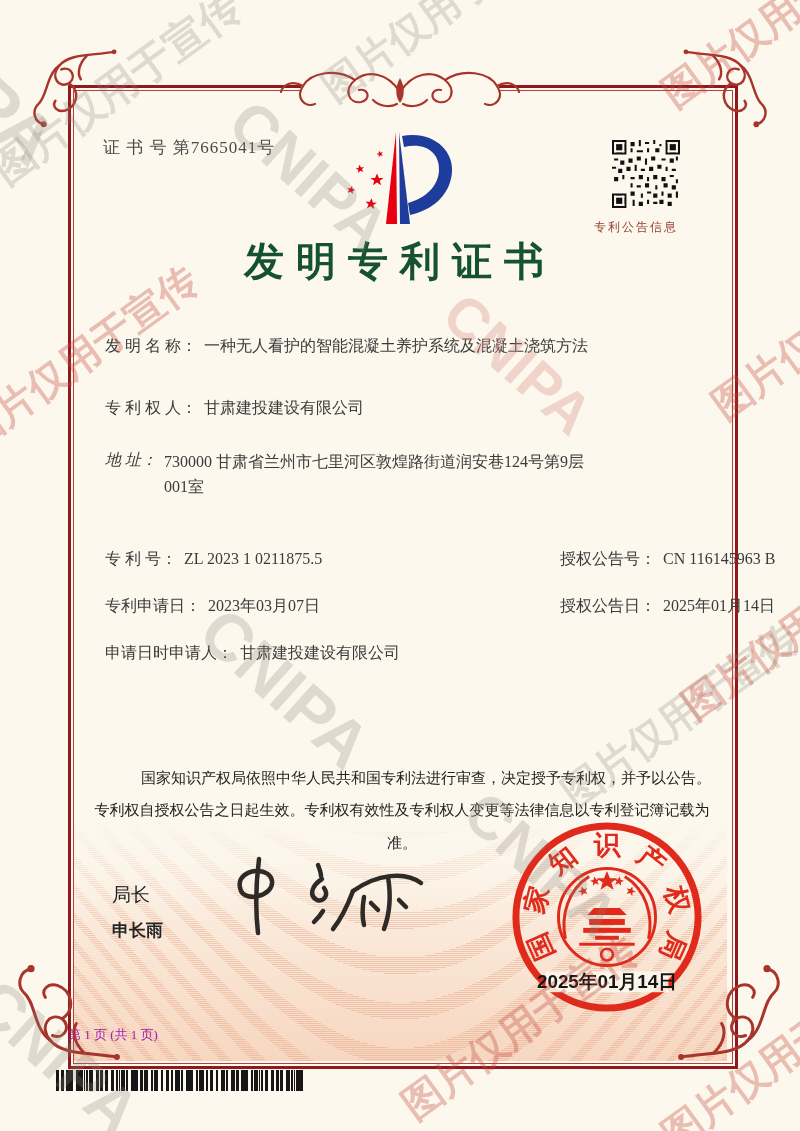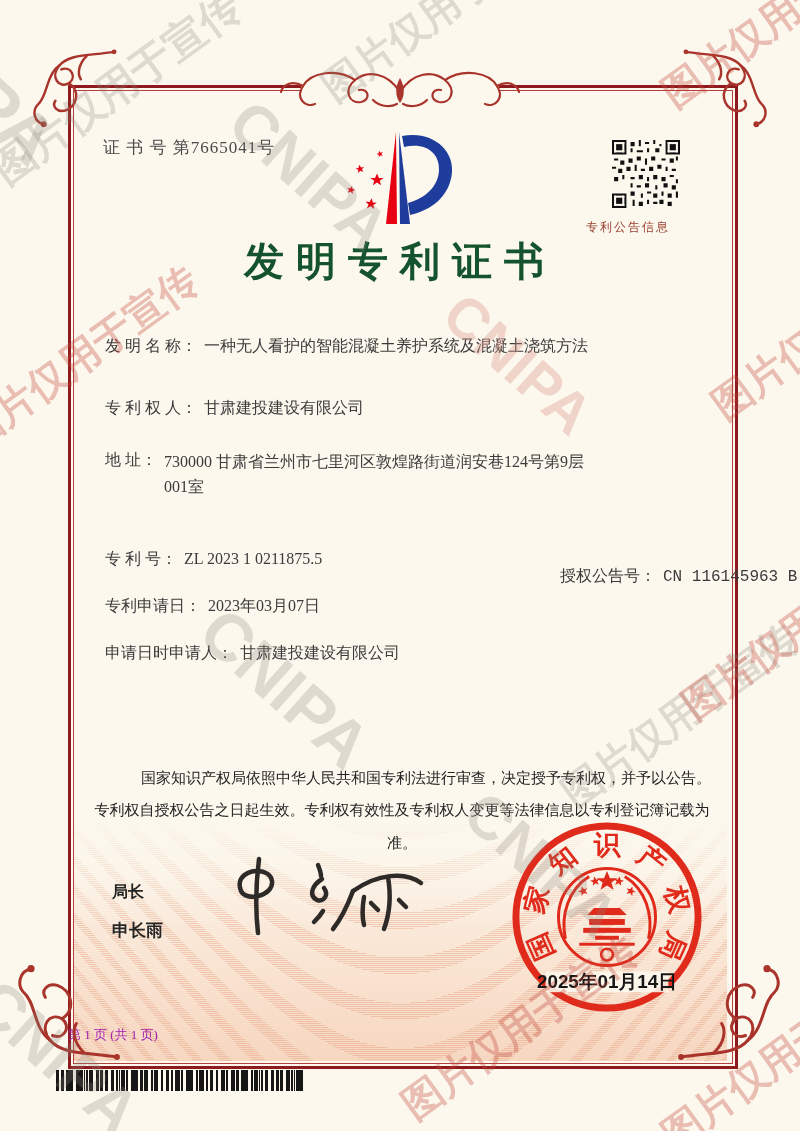--- a/index.html
+++ b/index.html
@@ -15,31 +15,31 @@
       linear-gradient(to bottom, rgba(246,205,180,0) 0%, rgba(246,203,176,0.40) 55%, rgba(243,194,164,0.62) 100%);}
   .guilloche::after{content:"";position:absolute;inset:0;
       background:linear-gradient(to bottom,#fcf8ee 0%,rgba(252,248,238,0) 45%);}
   
   .cert-no{position:absolute;left:103px;top:136px;font-size:17px;letter-spacing:1px;color:#4b4b4b;z-index:3;}
   .title{position:absolute;left:68px;width:664px;top:234px;text-align:center;font-size:40px;font-weight:bold;
          letter-spacing:12px;color:#14532d;z-index:3;}
   .f-row{position:absolute;left:105px;font-size:16px;color:#3b3b3b;z-index:3;white-space:nowrap;}
   .f-row .val{padding-left:7px;}
   .f-row.wrap{white-space:normal;width:560px;}
-  .f-row.wrap .lbl{display:inline-block;vertical-align:top;}
+  .f-row.wrap .lbl{display:inline-block;vertical-align:top;font-style:italic;}
   .f-row.wrap .val{display:inline-block;vertical-align:top;width:438px;line-height:1.55;}
-  .f-col2{position:absolute;left:455px;top:17px;white-space:nowrap;font-family:Liberation Mono, monospace;}
+  .f-col2{position:absolute;left:455px;top:0;white-space:nowrap;}
   .stmt{position:absolute;left:80px;top:762px;width:644px;font-size:15px;line-height:2.15;color:#232323;z-index:3;text-align:center;}
   .stmt .l1{text-indent:3.2em;}
-  .sig-title{position:absolute;left:112px;top:882px;font-size:16px;font-weight:bold;color:#242424;z-index:3;
+  .sig-title{position:absolute;left:112px;top:882px;font-size:19px;font-weight:normal;color:#242424;z-index:3;
              font-family:"Liberation Sans","DejaVu Sans",sans-serif;}
   .sig-name{position:absolute;left:112px;top:919px;font-size:17px;font-weight:bold;color:#242424;z-index:3;
             font-family:"Liberation Sans","DejaVu Sans",sans-serif;}
   .page-footer{position:absolute;left:68px;width:664px;top:1026px;text-align:left;font-size:13px;color:#a21caf;z-index:3;}
-  .qr-label{position:absolute;left:586px;top:219px;width:116px;text-align:left;font-size:12px;
+  .qr-label{position:absolute;left:562px;top:219px;width:116px;text-align:right;font-size:12px;
             letter-spacing:2px;color:#9a4030;z-index:3;}
   
   .logo{position:absolute;left:330px;top:124px;z-index:3;}
   .qr{position:absolute;left:612px;top:140px;z-index:3;}
   .seal{position:absolute;left:508px;top:818px;z-index:6;}
   .signature{position:absolute;left:225px;top:853px;z-index:5;}
   .barcode{position:absolute;left:56px;top:1070px;width:250px;height:21px;z-index:3;
     background:
       repeating-linear-gradient(90deg,#161616 0 2px,transparent 2px 5px),
       repeating-linear-gradient(90deg,#161616 0 1px,transparent 1px 7px),
@@ -185,20 +185,21 @@
   </div>
   <div class="f-row wrap" style="top:450px">
     <span class="lbl">地        址：</span><span class="val">730000 甘肃省兰州市七里河区敦煌路街道润安巷124号第9层001室</span>
   </div>
   <div class="f-row" style="top:549px;width:560px">
     <span class="lbl">专   利   号：</span><span class="val">ZL 2023 1 0211875.5</span>
     <span class="f-col2"><span>授权公告号：</span><span class="val">CN 116145963 B</span></span>
   </div>
   <div class="f-row" style="top:596px;width:560px">
     <span class="lbl">专利申请日：</span><span class="val">2023年03月07日</span>
+    <span class="f-col2"><span>授权公告日：</span><span class="val">2025年01月14日</span></span>
   </div>
   <div class="f-row" style="top:643px">
     <span class="lbl">申请日时申请人：</span><span class="val">甘肃建投建设有限公司</span>
   </div>
 
   <div class="stmt">
     <div class="l1">国家知识产权局依照中华人民共和国专利法进行审查，决定授予专利权，并予以公告。</div>
     <div>专利权自授权公告之日起生效。专利权有效性及专利权人变更等法律信息以专利登记簿记载为准。</div>
   </div>
 

